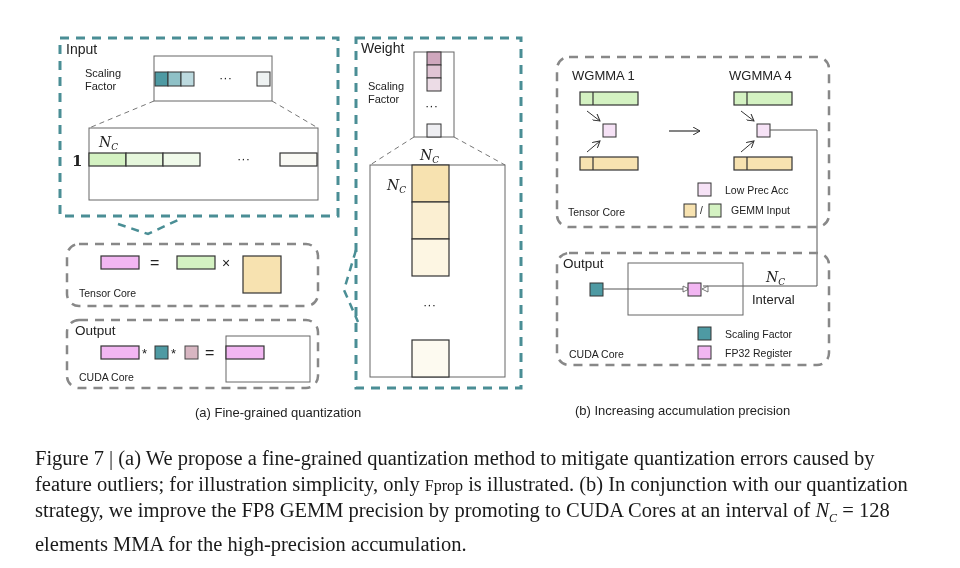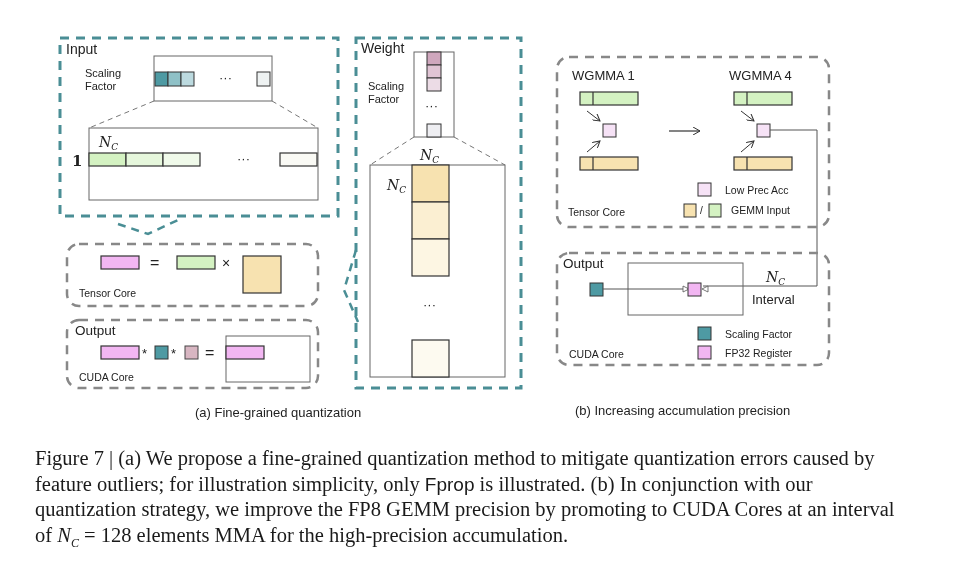--- a/index.html
+++ b/index.html
@@ -4,21 +4,21 @@
 <style>
   html, body { margin: 0; padding: 0; background: #ffffff; }
   body { width: 960px; height: 568px; position: relative; overflow: hidden; font-family: "Liberation Sans", sans-serif; }
   #figure { position: absolute; left: 0; top: 0; width: 960px; height: 440px; }
   .lbl { font-family: "Liberation Sans", sans-serif; fill: #222; }
   .serif-i { font-family: "DejaVu Serif", serif; font-style: italic; fill: #222; }
   .caption {
     position: absolute; left: 35px; top: 446px; width: 880px;
     font-family: "Liberation Serif", serif; font-size: 20.5px; line-height: 25.5px; color: #1a1a1a;
   }
-  .caption .mono { font-family: Liberation Sans, sans-serif; font-size: 19px; }
+  .caption .mono { font-family: Liberation Serif, serif; font-size: 16px; }
   .caption .it { font-style: italic; }
   .caption sub { font-size: 12px; font-style: italic; }
 </style>
 </head>
 <body>
 
 <svg id="figure" width="960" height="440" viewBox="0 0 960 440" xmlns="http://www.w3.org/2000/svg">
 
   <g>
 

